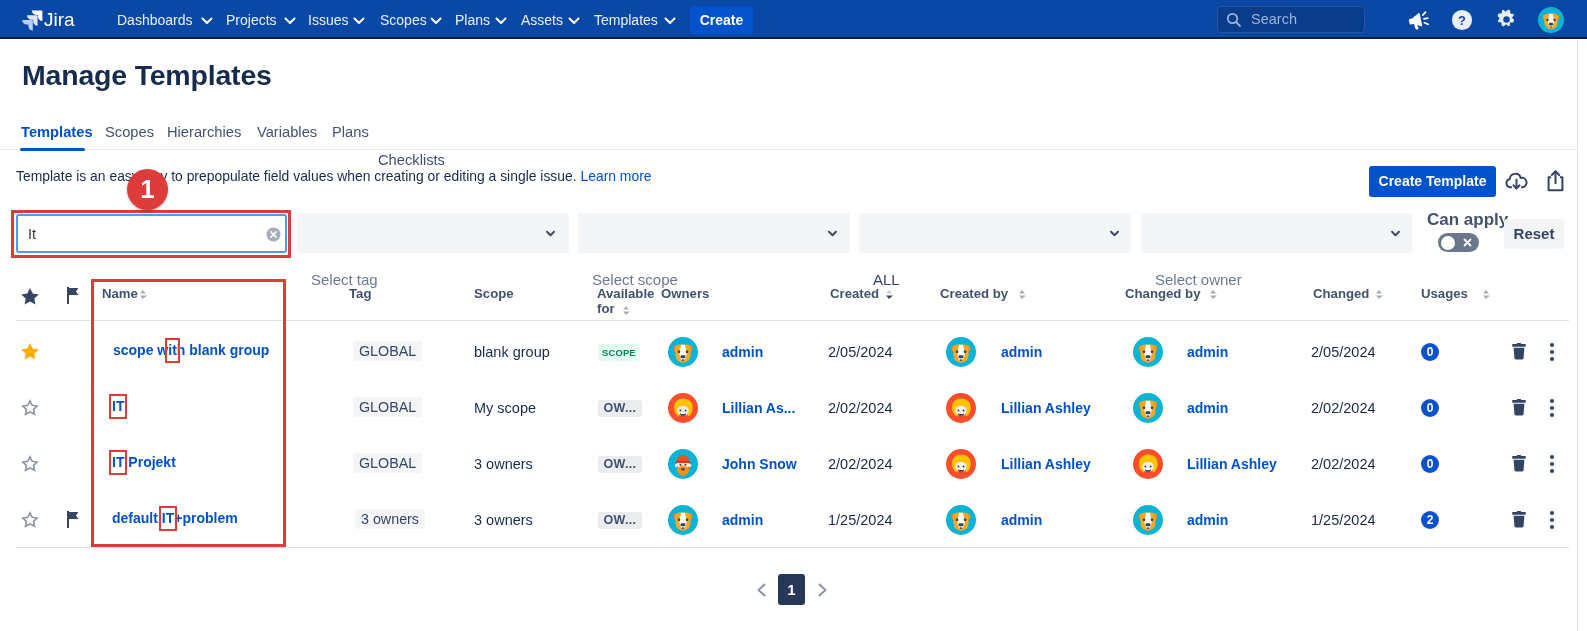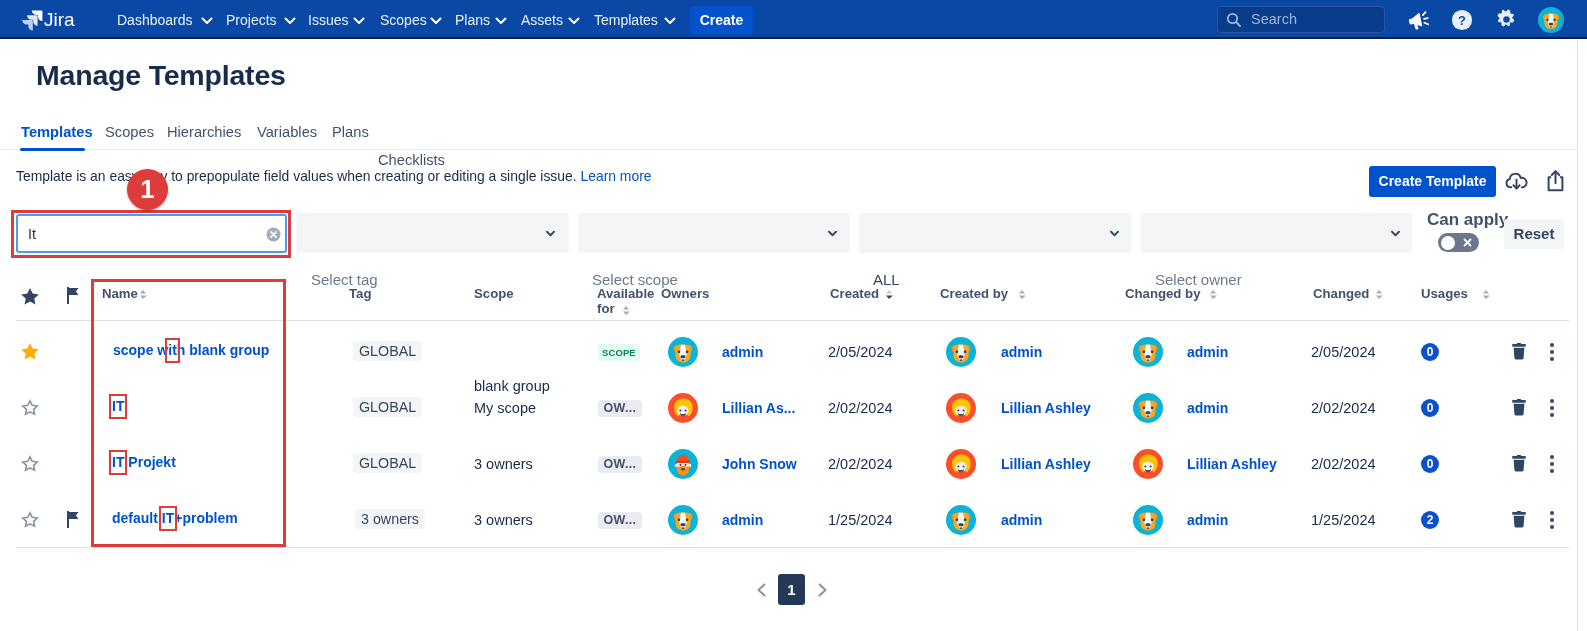--- a/index.html
+++ b/index.html
@@ -6,25 +6,25 @@
   html,body { width:1587px; height:631px; overflow:hidden; }
   body { font-family:"Liberation Sans", sans-serif; background:#fff; }
   #page { position:relative; width:1587px; height:631px; background:#fff; overflow:hidden; }
   .abs { position:absolute; }
 
   
   #nav { position:absolute; left:0; top:0; width:1587px; height:39px; background:#0a48a6; border-bottom:2px solid #101f3e; }
   .navitem { position:absolute; top:0; height:40px; line-height:40px; color:#ebf1fc; font-size:14px; font-weight:400; }
   .navchev { position:absolute; top:17px; }
   #createbtn { position:absolute; left:690px; top:6px; width:63px; height:28px; background:#0452cc; border-radius:3px; color:#fff; font-size:14px; font-weight:700; text-align:center; line-height:28px; }
-  #navsearch { position:absolute; left:1217px; top:6px; width:168px; height:27px; background:#0a3c8c; border:1px solid #29549f; border-radius:4px; }
+  #navsearch { position:absolute; left:1217px; top:6px; width:148px; height:27px; background:#0a3c8c; border:1px solid #29549f; border-radius:4px; }
   #navsearch .ph { position:absolute; left:33px; top:4px; color:#9eb4d8; font-size:14.5px; }
 
   
-  #title { position:absolute; left:36px; top:59px; font-size:28.5px; font-weight:700; color:#172B4D; letter-spacing:-0.2px; }
+  #title { position:absolute; left:22px; top:59px; font-size:28.5px; font-weight:700; color:#172B4D; letter-spacing:-0.2px; }
   .tab { position:absolute; top:124px; font-size:14.7px; color:#42526E; }
   .tab.active { color:#0052CC; font-weight:700; }
   #tabline { position:absolute; left:20px; top:148px; width:65px; height:3px; background:#0052CC; border-radius:2px; z-index:2; }
   #tabdiv { position:absolute; left:0; top:149px; width:1577px; height:1px; background:#EBECF0; }
 
   
   #desc { position:absolute; left:16px; top:168px; font-size:13.9px; color:#172B4D; }
   #desc a { color:#0052CC; text-decoration:none; }
 
   
@@ -305,21 +305,21 @@
       <use href="#sorticon"></use>
     </svg>
   <div id="hdrdiv"></div>
   <div id="botdiv"></div>
 
   <svg class="abs" style="left:21px; top:343px;" width="18" height="17" viewBox="0 0 18 17">
       <use href="#starfull" fill="#FFAB00"></use>
     </svg>
   <div class="namelink" style="left:113px; top:342px;">scope w<span class="rbx">it</span>h blank group</div>
   <div class="chip" style="left:353px; top:341px;">GLOBAL</div>
-  <div class="cell" style="left:474px; top:344px;margin-top:34px;">blank group</div>
+  <div class="cell" style="left:474px; top:344px;">blank group</div>
   <div class="badge scope" style="left:598px; top:344px;">SCOPE</div>
   <svg class="av" style="left:668px; top:337px;" viewBox="0 0 32 32">
       <use href="#dogav"></use>
     </svg>
   <div class="userlink" style="left:722px; top:344px;">admin</div>
   <div class="cell" style="left:828px; top:344px;">2/05/2024</div>
   <svg class="av" style="left:946px; top:337px;" viewBox="0 0 32 32">
       <use href="#dogav"></use>
     </svg>
   <div class="userlink" style="left:1001px; top:344px;">admin</div>

